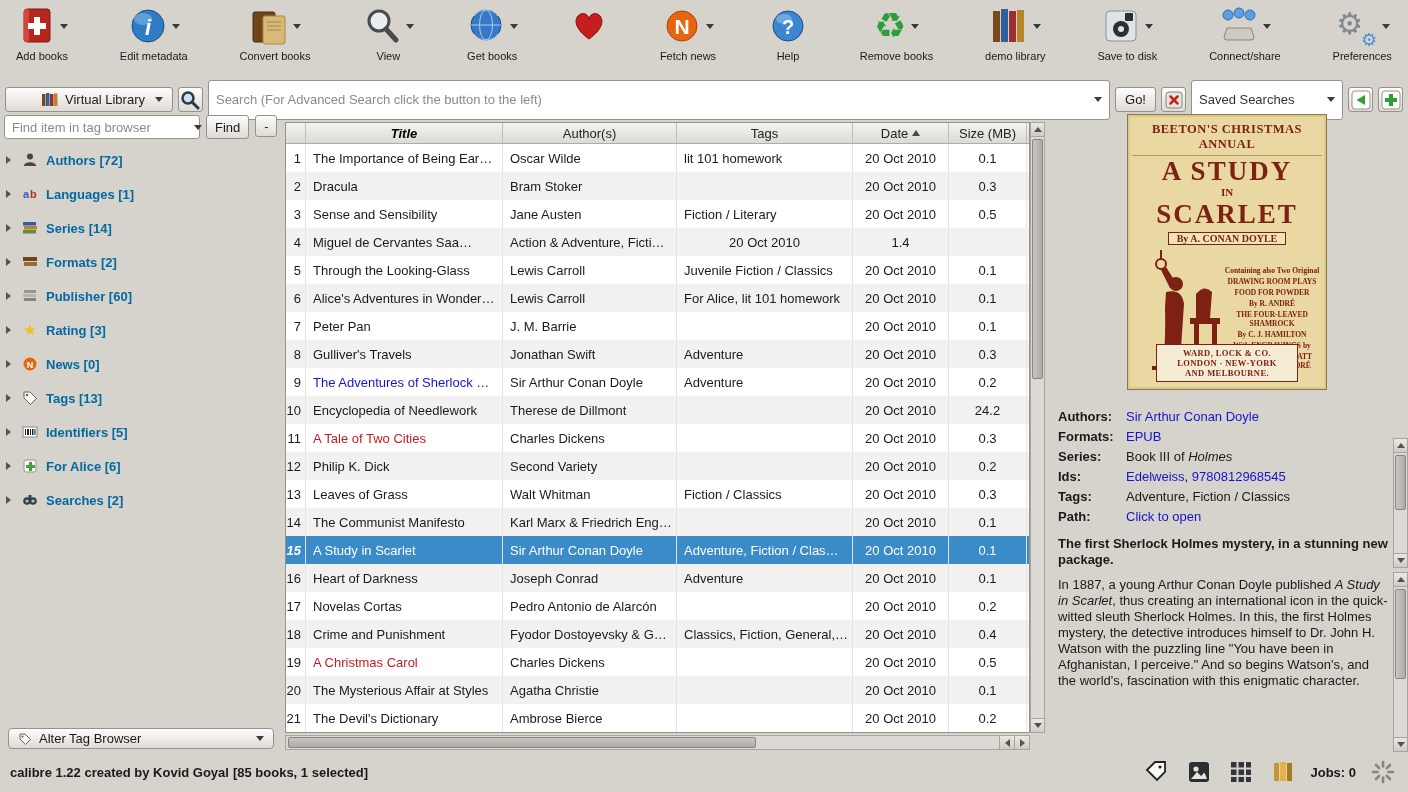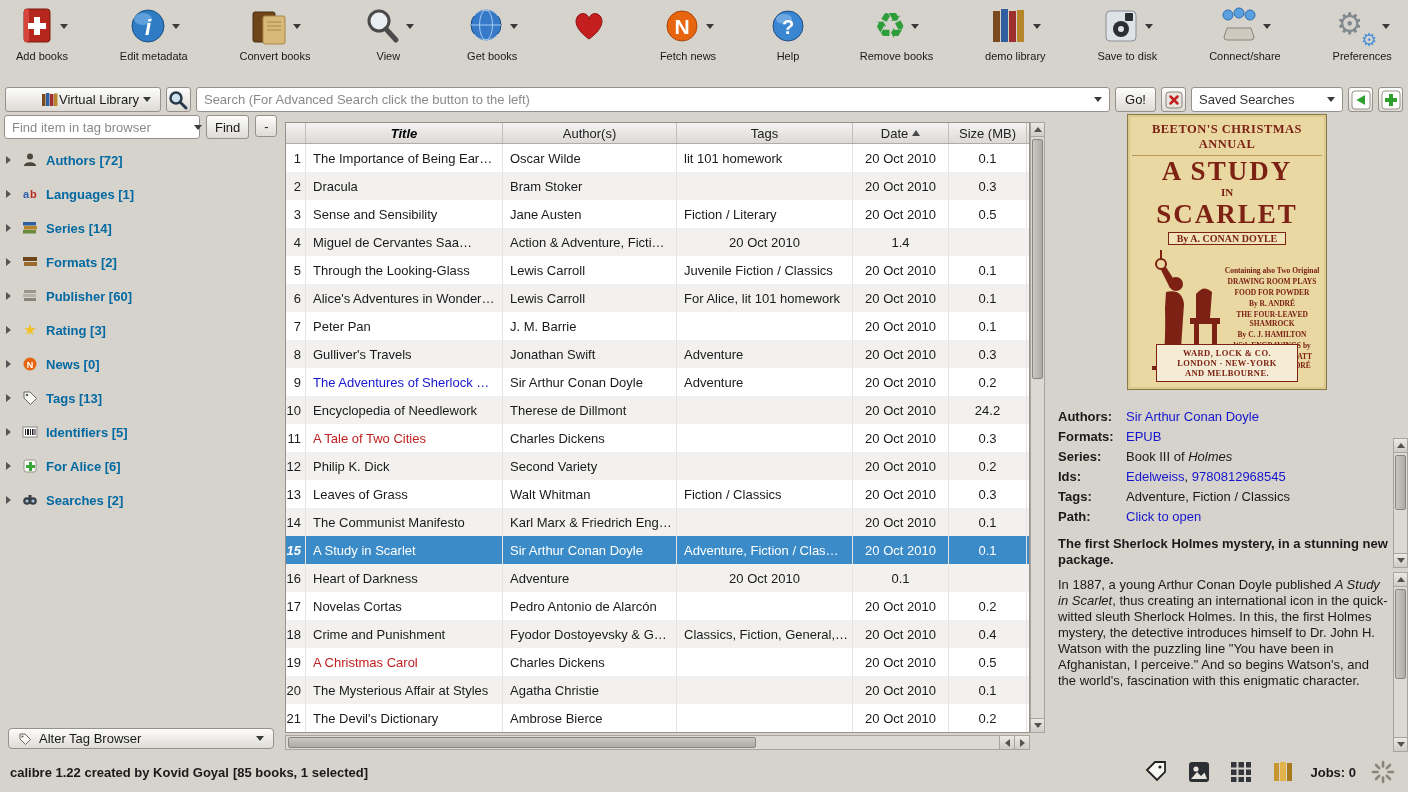--- a/index.html
+++ b/index.html
@@ -14,25 +14,25 @@
   .caret{width:0;height:0;border-left:4px solid transparent;border-right:4px solid transparent;border-top:5px solid #3a3a3a;margin-left:4px;}
   .glyph-recycle{font-size:36px;line-height:42px;color:#2d9e3a;font-family:"DejaVu Sans",sans-serif;}
   .gears{position:relative;width:44px;height:44px;}
   .gear-big{position:absolute;left:2px;top:0;font-size:30px;line-height:40px;color:#818990;font-family:"DejaVu Sans",sans-serif;}
   .gear-small{position:absolute;right:1px;bottom:-2px;font-size:18px;line-height:20px;color:#4a90d9;font-family:"DejaVu Sans",sans-serif;}
 
   
   .searchrow{position:absolute;top:86px;left:0;width:1408px;height:27px;display:flex;align-items:center;gap:5px;padding:0 5px;}
   .btn{display:inline-flex;align-items:center;justify-content:center;height:25px;padding:0 9px;background:linear-gradient(#fdfdfc,#dedbd6);border:1px solid #96918a;border-radius:3px;font-size:13px;cursor:pointer;white-space:nowrap;}
   .sqbtn{flex:0 0 25px;width:25px;height:25px;display:flex;align-items:center;justify-content:center;background:linear-gradient(#fdfdfc,#dedbd6);border:1px solid #96918a;border-radius:3px;cursor:pointer;}
-  .combo{display:flex;align-items:center;background:#fff;border:1px solid #96918a;border-radius:3px;height:25px;padding:0 7px;cursor:pointer;}
+  .combo{display:flex;align-items:center;background:#fff;border:1px solid #96918a;border-radius:3px;height:40px;padding:0 7px;cursor:pointer;}
   .combo input{border:none;outline:none;flex:1;font-size:13px;background:transparent;color:#1a1a1a;font-family:inherit;}
   .combo input::placeholder{color:#8a8a8a;}
   .combo .caret{margin-left:6px;}
-  .vl{padding-left:35px;}
+  .vl{gap:6px;padding-left:35px;}
   .searchbox{flex:1;}
   .saved{width:152px;color:#333;}
 
   
   .main{position:absolute;top:114px;left:0;width:1408px;height:638px;}
 
   
   .sidebar{position:absolute;left:0;top:0;width:284px;height:638px;}
   .findrow{position:absolute;left:4px;top:1px;display:flex;gap:6px;align-items:flex-start;}
   .findcombo{width:196px;height:24px;}
@@ -605,20 +605,21 @@
           <div class="td">A Study in Scarlet</div>
           <div class="td">Sir Arthur Conan Doyle</div>
           <div class="td">Adventure, Fiction / Clas…</div>
           <div class="td ctr">20 Oct 2010</div>
           <div class="td ctr">0.1</div>
         </div>
 
         <div class="tr grid-cols">
           <div class="td num">16</div>
           <div class="td">Heart of Darkness</div>
+          <div class="td">Joseph Conrad</div>
           <div class="td">Adventure</div>
           <div class="td ctr">20 Oct 2010</div>
           <div class="td ctr">0.1</div>
         </div>
 
         <div class="tr grid-cols">
           <div class="td num">17</div>
           <div class="td">Novelas Cortas</div>
           <div class="td">Pedro Antonio de Alarcón</div>
           <div class="td"></div>

